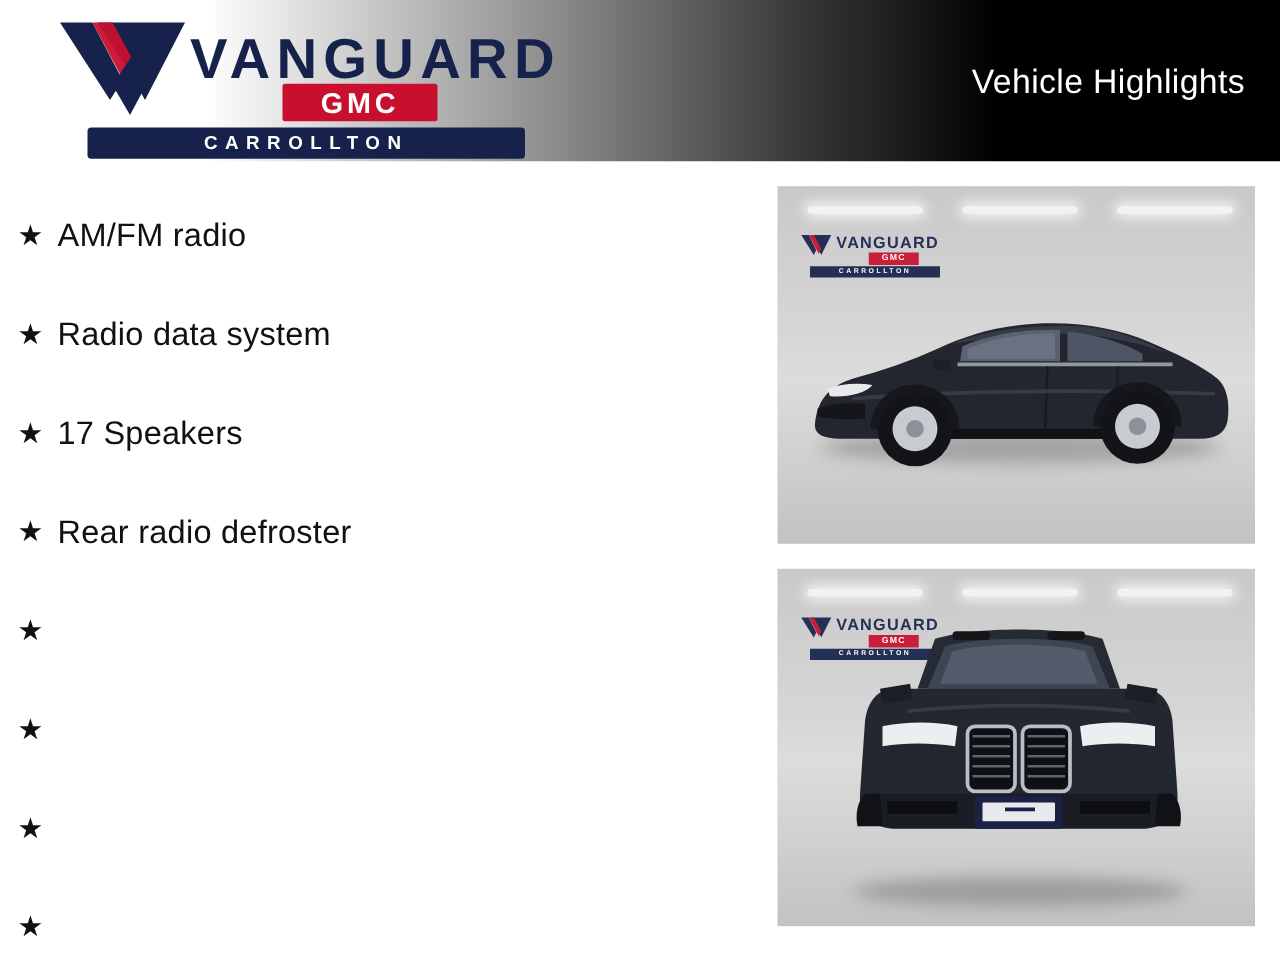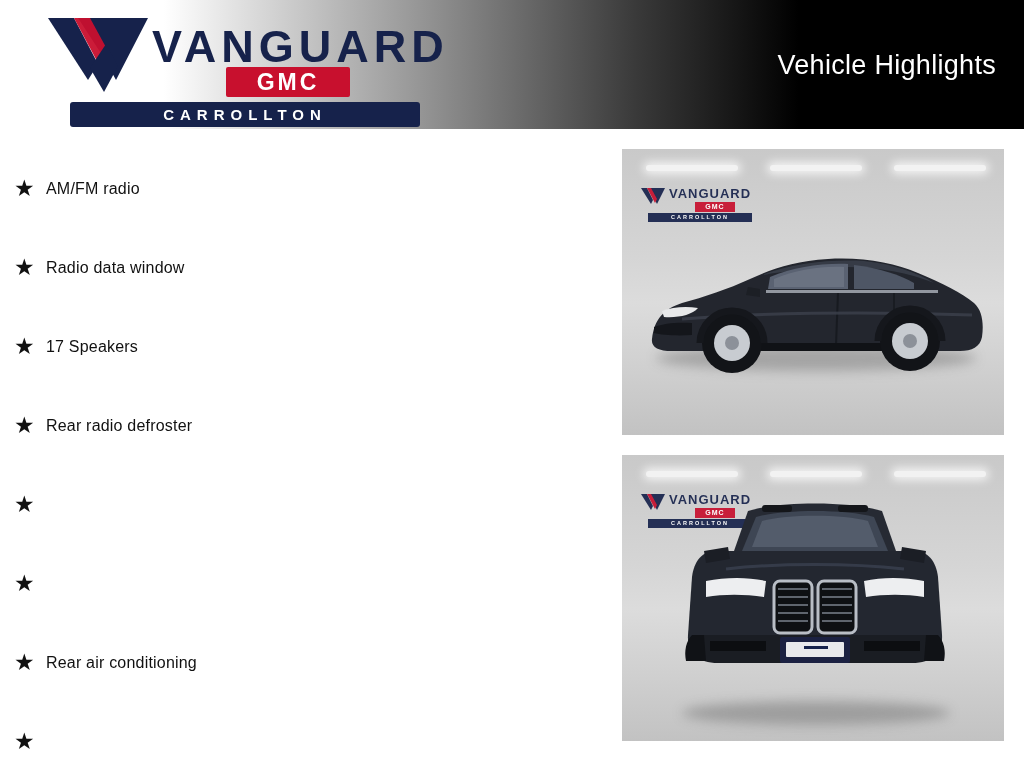--- a/index.html
+++ b/index.html
@@ -121,21 +121,21 @@
   }
   .feature-bullet {
     width: 32px;
     font-size: 23px;
     color: #111111;
     line-height: 1;
     text-align: left;
     flex: none;
   }
   .feature-label {
-    font-size: 16px;
+    font-size: 26px;
     color: #111111;
     letter-spacing: 0.2px;
     white-space: nowrap;
   }
 
   
   .photo {
     position: absolute;
     left: 622px;
     width: 382px;
@@ -278,21 +278,21 @@
 
   <div class="features">
 
     <div class="feature">
       <div class="feature-bullet">★</div>
       <div class="feature-label">AM/FM radio</div>
     </div>
 
     <div class="feature">
       <div class="feature-bullet">★</div>
-      <div class="feature-label">Radio data window</div>
+      <div class="feature-label">Radio data system</div>
     </div>
 
     <div class="feature">
       <div class="feature-bullet">★</div>
       <div class="feature-label">17 Speakers</div>
     </div>
 
     <div class="feature">
       <div class="feature-bullet">★</div>
       <div class="feature-label">Rear radio defroster</div>
@@ -301,21 +301,20 @@
     <div class="feature">
       <div class="feature-bullet">★</div>
     </div>
 
     <div class="feature">
       <div class="feature-bullet">★</div>
     </div>
 
     <div class="feature">
       <div class="feature-bullet">★</div>
-      <div class="feature-label">Rear air conditioning</div>
     </div>
 
     <div class="feature">
       <div class="feature-bullet">★</div>
     </div>
 
   </div>
 
   <div class="photo" id="photo-1">
     <div class="studio"></div>

